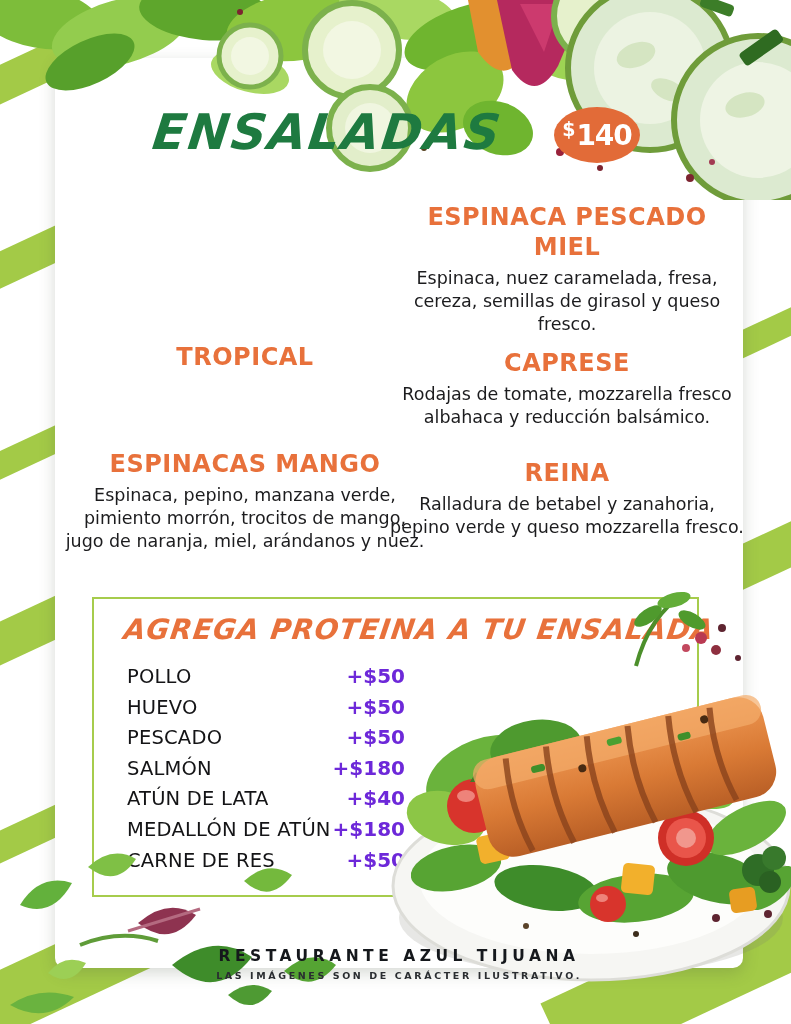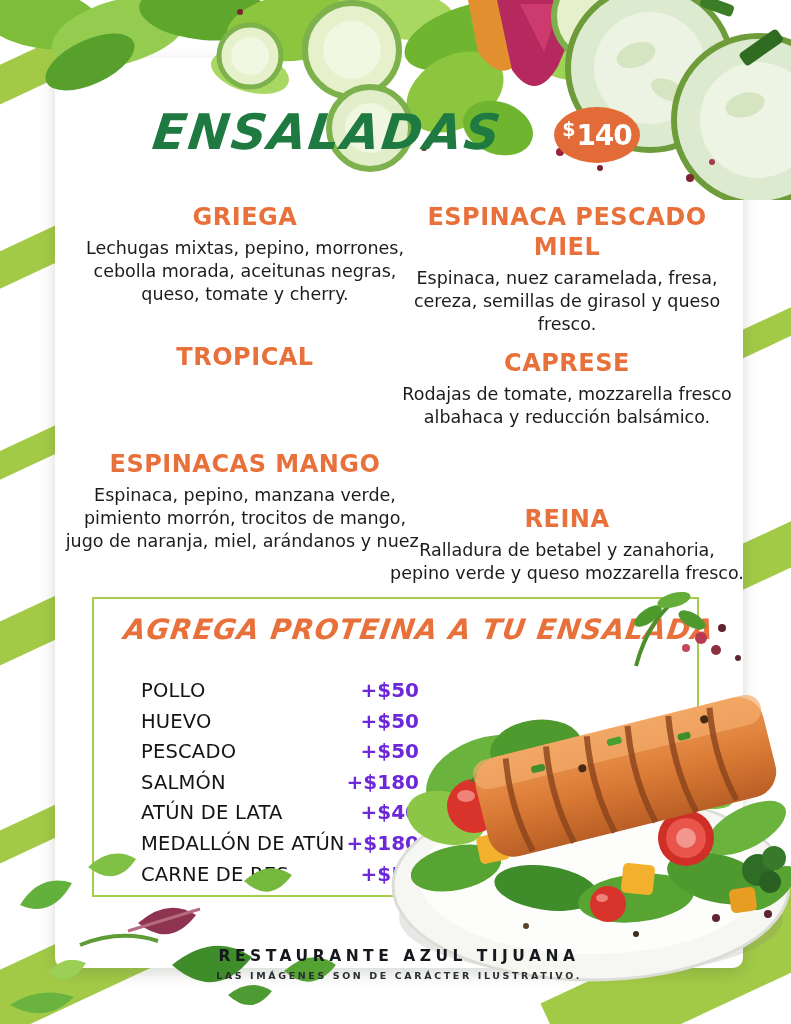--- a/index.html
+++ b/index.html
@@ -35,28 +35,28 @@
   .badge .amt{font-size:28px;letter-spacing:-1px;}
   .badge-caption{position:absolute;left:536px;top:167px;width:122px;text-align:center;z-index:4;
          font-size:14.5px;font-weight:600;letter-spacing:.6px;color:#1d1f22;}
   
   .sec{position:absolute;text-align:center;z-index:3;}
   .sec h3{margin:0 0 5px 0;font-size:24px;font-weight:800;color:#e8713b;letter-spacing:.5px;line-height:1.25;}
   .sec p{margin:0 auto;font-size:17.5px;line-height:1.3;color:#1c1c1e;white-space:pre-line;}
   .sec-l{left:63px;width:364px;}
   .sec-r{left:390px;width:354px;}
   .sec-l.s1{top:202px;}  .sec-l.s2{top:342px;}  .sec-l.s3{top:449px;}
-  .sec-r.s1{top:202px;}  .sec-r.s2{top:348px;}  .sec-r.s3{top:458px;margin-top:46px;}
+  .sec-r.s1{top:202px;}  .sec-r.s2{top:348px;}  .sec-r.s3{top:458px;}
   .sec-r.s1 p{max-width:330px;}
   
   .protein-box{position:absolute;left:92px;top:597px;width:603px;height:296px;
          border:2.5px solid #a6cc4c;z-index:2;background:transparent;}
   .protein-title{position:absolute;left:30px;top:14px;font-size:28px;font-weight:bold;font-style:italic;
          color:#e8713b;transform:skewX(-8deg);letter-spacing:1px;white-space:nowrap;}
-  .protein-list{position:absolute;left:30px;top:62px;width:278px;margin:17px;padding:0;list-style:none;}
+  .protein-list{position:absolute;left:30px;top:62px;width:278px;margin:3px;padding:0;list-style:none;}
   .protein-list li{display:flex;justify-content:space-between;align-items:baseline;height:30.6px;}
   .protein-list .lbl{font-size:19.5px;color:#141416;letter-spacing:.2px;}
   .protein-list .prc{font-size:20px;font-weight:bold;color:#6d28d9;}
   
   .footer{position:absolute;left:55px;top:916px;width:688px;text-align:center;z-index:6;margin-top:31px;}
   .footer .rest{font-size:15.5px;font-weight:bold;letter-spacing:4.5px;color:#15181c;}
   .footer .disc{margin-top:5px;font-size:9.5px;font-weight:bold;letter-spacing:2.6px;color:#2a2d31;}
 </style>
 </head>
 <body>
@@ -127,24 +127,20 @@
     <circle cx="560" cy="152" r="4" fill="#99223a"></circle>
     <circle cx="240" cy="12" r="3" fill="#7c2430"></circle>
   </svg>
 
   <div class="title">ENSALADAS</div>
   <div class="badge">
     <span class="cur">$</span>
     <span class="amt">140</span>
   </div>
 
-  <div class="sec sec-l s1">
-    <h3>GRIEGA</h3>
-    <p>Lechugas mixtas, pepino, morrones, cebolla morada, aceitunas negras, queso, tomate y cherry.</p>
-  </div>
   <div class="sec sec-l s2">
     <h3>TROPICAL</h3>
   </div>
   <div class="sec sec-l s3">
     <h3>ESPINACAS MANGO</h3>
     <p>Espinaca, pepino, manzana verde, pimiento morrón, trocitos de mango, jugo de naranja, miel, arándanos y nuez.</p>
   </div>
 
   <div class="sec sec-r s1">
     <h3>ESPINACA PESCADO MIEL</h3>

